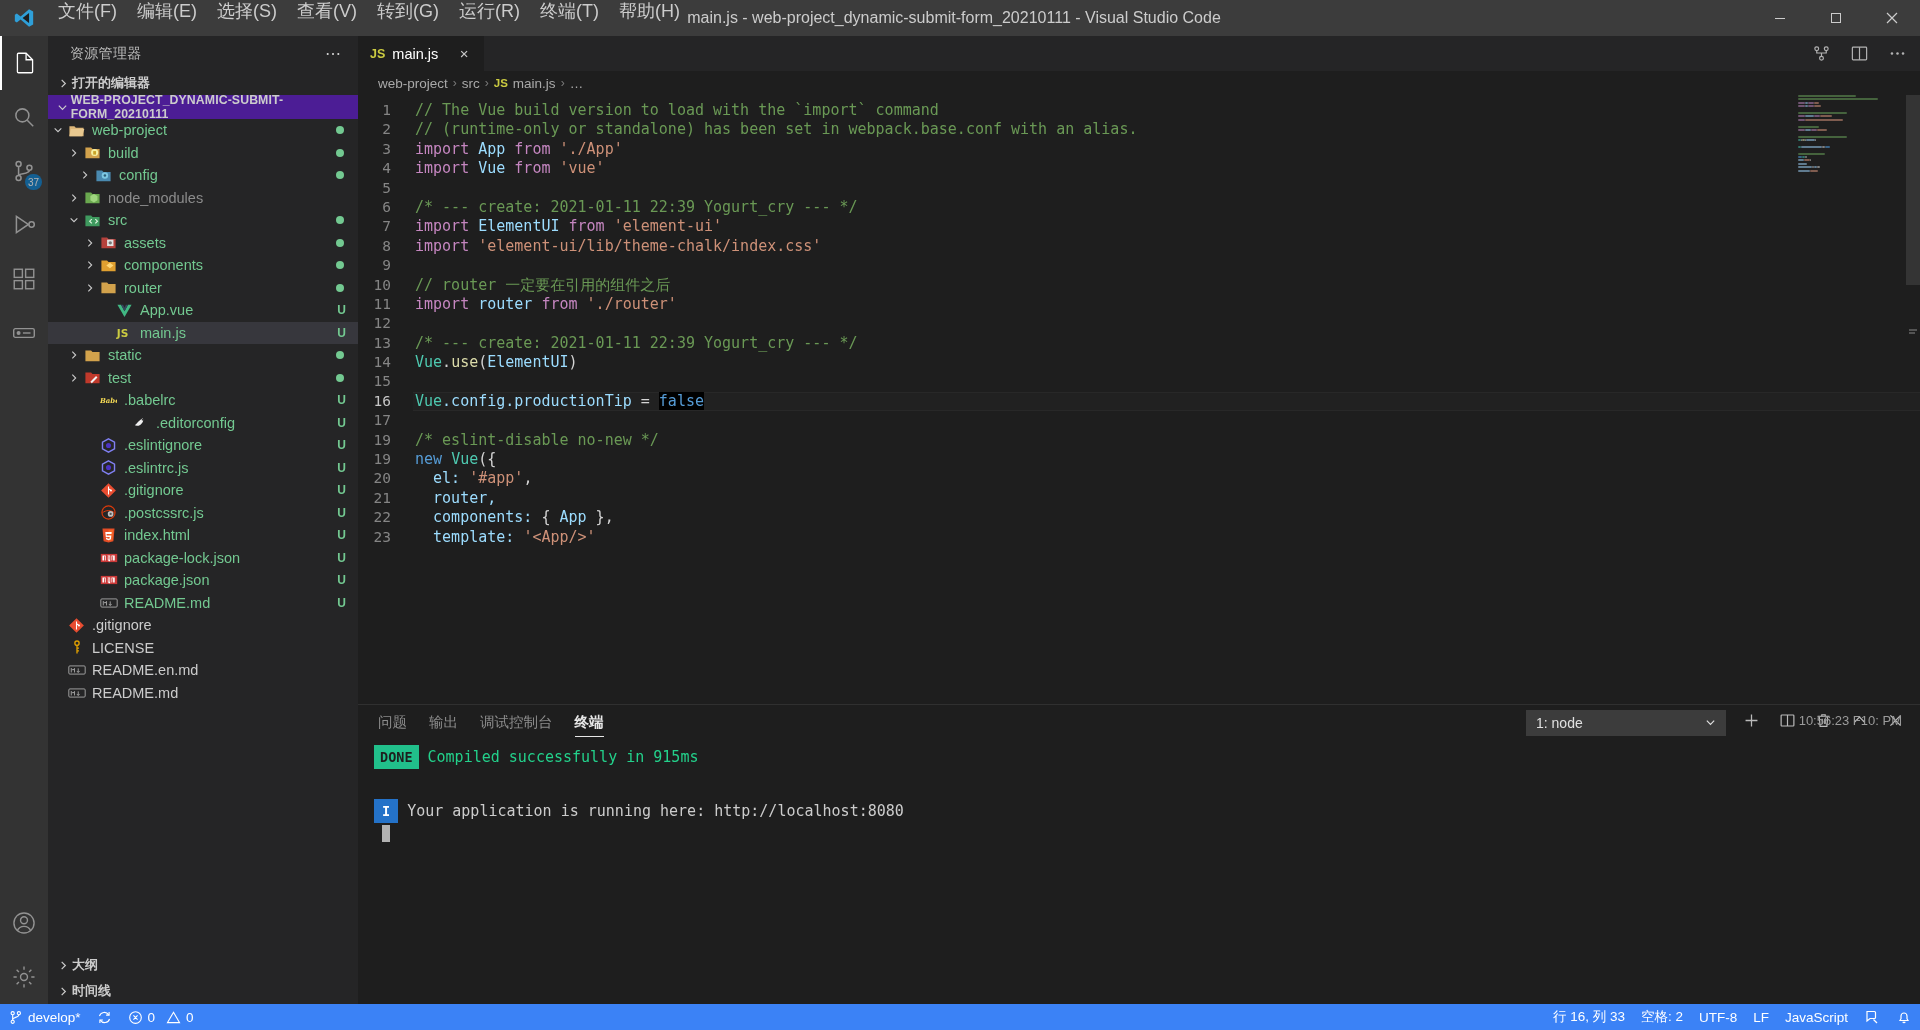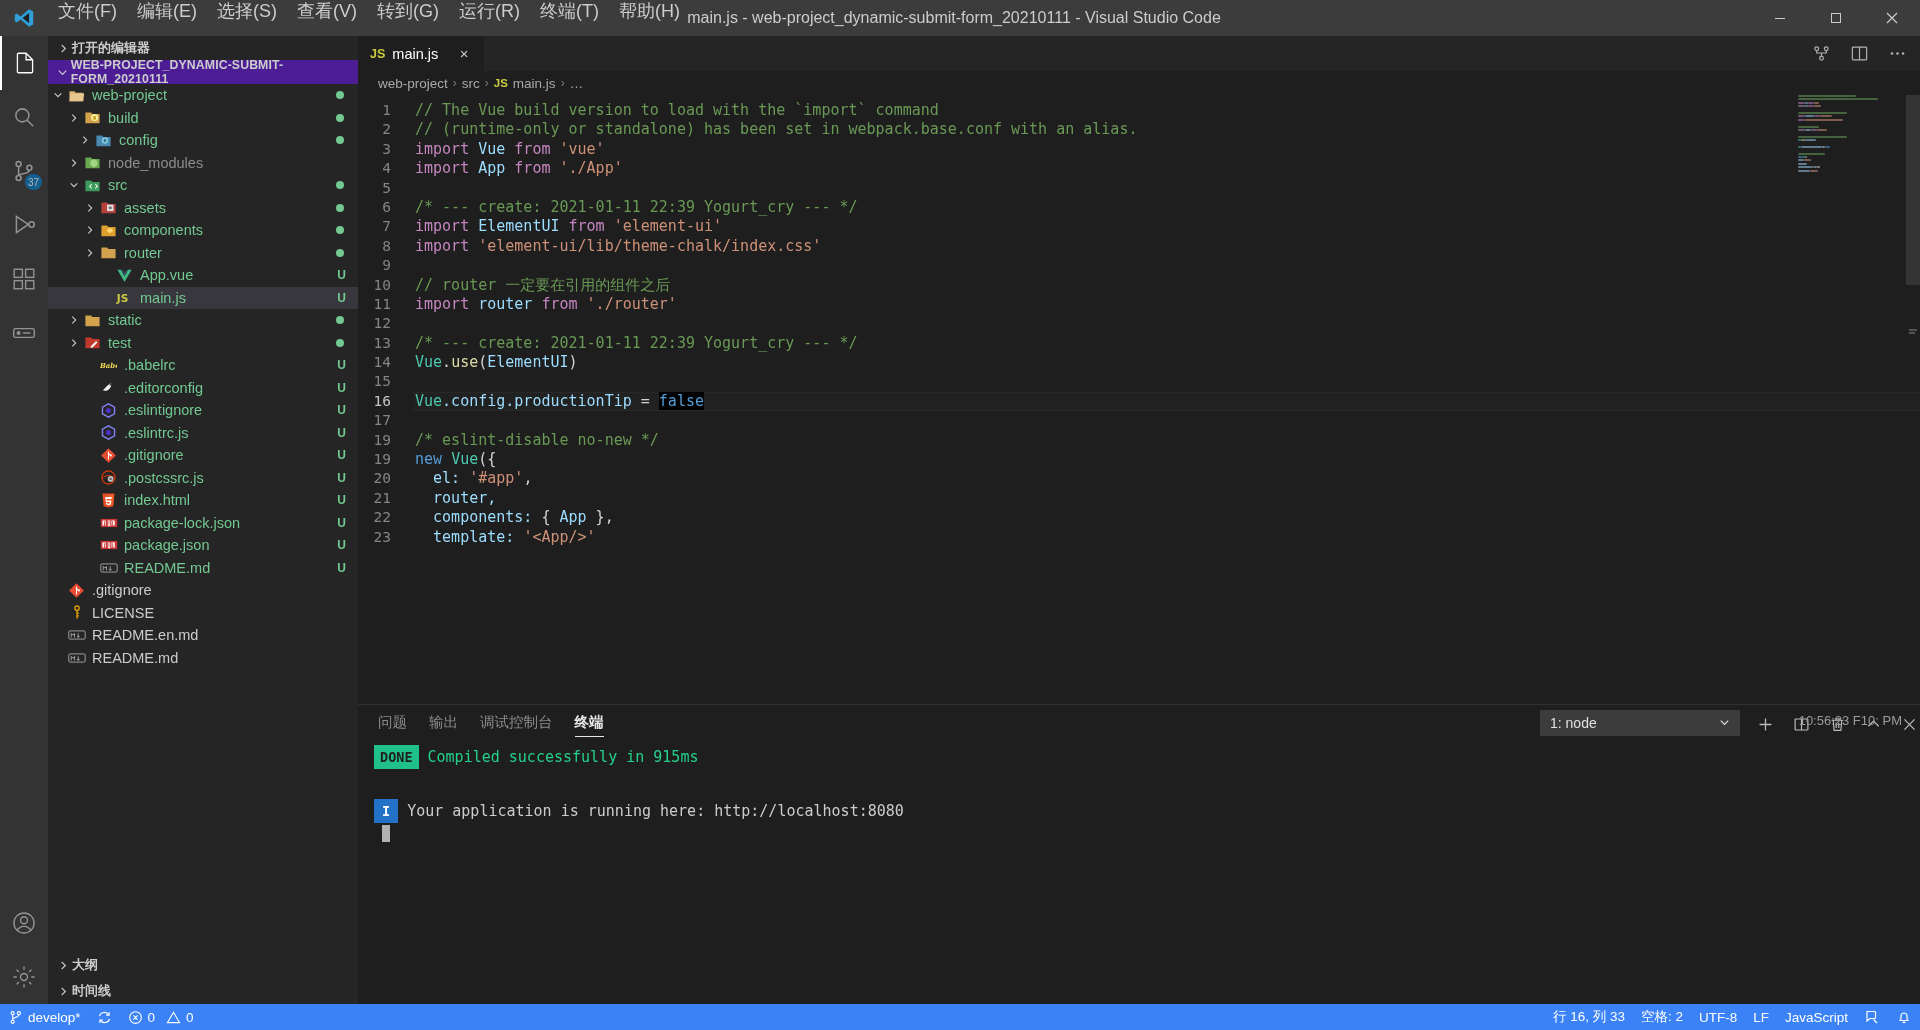--- a/index.html
+++ b/index.html
@@ -137,21 +137,21 @@
   .editor-deco { position: absolute; right: 2px; width: 10px; height: 10px; }
 
   
   .panel { height: 300px; flex: 0 0 300px; background: #1e1e1e; display: flex; flex-direction: column;
            border-top: 1px solid #303030; }
   .panel-header { height: 35px; flex: 0 0 35px; display: flex; align-items: center; padding-left: 20px; }
   .ptab { font-size: 14.5px; color: #8c8c8c; margin-right: 22px; cursor: pointer; position: relative;
           height: 35px; line-height: 35px; }
   .ptab.active { color: #e7e7e7; font-weight: bold; }
   .ptab.active::after { content:''; position: absolute; left: 0; right: 0; bottom: 3px; height: 1.5px; background: #e7e7e7; }
-  .panel-actions { margin-left: auto; display: flex; align-items: flex-end; gap: 14px; }
+  .panel-actions { margin-left: auto; display: flex; align-items: flex-start; gap: 14px; padding-right: 14px; }
   .term-select {
     background: #3c3c3c; color: #e0e0e0; font-size: 14px; height: 26px;
     min-width: 200px; display: flex; align-items: center; justify-content: space-between;
     padding: 0 9px; border: 1px solid #3c3c3c; cursor: pointer;
   }
   .pa-btn { width: 22px; height: 22px; display: flex; align-items: center; justify-content: center;
             color: #cccccc; opacity: .9; cursor: pointer; }
   .term-body { flex: 1 1 auto; padding: 6px 0 0 8px; font-family: "DejaVu Sans Mono", monospace;
                font-size: 15px; color: #cccccc; position: relative; }
   .term-row { height: 22px; line-height: 22px; display: flex; align-items: center; padding-left: 8px;}
@@ -271,20 +271,24 @@
       </div>
       <div class="act-icon">
         <svg width="26" height="26" viewBox="0 0 24 24" fill="none" stroke="#cccccc" stroke-width="1.3">
           <circle cx="12" cy="12" r="3.2"></circle>
           <path d="M12 2.3 v3 M12 18.7 v3 M2.3 12 h3 M18.7 12 h3 M5.2 5.2 l2.1 2.1 M16.7 16.7 l2.1 2.1 M18.8 5.2 l-2.1 2.1 M7.3 16.7 l-2.1 2.1"></path>
         </svg>
       </div>
     </div>
 
     <div class="sidebar">
+      <div class="sidebar-header">
+        <div class="sidebar-title">资源管理器</div>
+        <div class="sidebar-more">⋯</div>
+      </div>
 
       <div class="section-header">
         <span class="twisty">
           <svg width="11" height="11" viewBox="0 0 12 12">
               <path d="M4 2 L8 6 L4 10" stroke="#cccccc" stroke-width="1.3" fill="none"></path>
             </svg>
         </span>
         <span>打开的编辑器</span>
       </div>
 
@@ -472,21 +476,21 @@
           <div class="trow" style="padding-left: 34px;">
             <span class="tw"></span>
             <span class="ficon">
               <svg width="17" height="16" viewBox="0 0 22 16">
                 <text x="0" y="12" font-family="DejaVu Serif, serif" font-size="9" font-style="italic" font-weight="bold" fill="#f5da55">Babel</text>
               </svg>
             </span>
             <span class="fname mod">.babelrc</span>
             <span class="fbadge">U</span>
           </div>
-          <div class="trow" style="padding-left: 34px;">
+          <div class="trow" style="padding-left: 34px; margin-left: 32px;">
             <span class="tw"></span>
             <span class="ficon">
               <svg width="17" height="17" viewBox="0 0 24 24">
                 <path d="M4 16 c3-3 6-7 11-10 c2 3 0 7-3 9 c-3 2-6 2-8 1 Z" fill="#efefef"></path>
                 <circle cx="15" cy="8" r="1.3" fill="#333"></circle>
               </svg>
             </span>
             <span class="fname mod">.editorconfig</span>
             <span class="fbadge">U</span>
           </div>
@@ -711,22 +715,22 @@
             <div class="gline">19</div>
             <div class="gline">19</div>
             <div class="gline">20</div>
             <div class="gline">21</div>
             <div class="gline">22</div>
             <div class="gline">23</div>
           </div>
         <div class="codelines" id="codelines">
             <div class="cline"><span class="c-com">// The Vue build version to load with the `import` command</span></div>
             <div class="cline"><span class="c-com">// (runtime-only or standalone) has been set in webpack.base.conf with an alias.</span></div>
+            <div class="cline"><span class="c-kw">import </span><span class="c-id">App</span><span class="c-kw"> from </span><span class="c-str">'./App'</span></div>
             <div class="cline"><span class="c-kw">import </span><span class="c-id">Vue</span><span class="c-kw"> from </span><span class="c-str">'vue'</span></div>
-            <div class="cline"><span class="c-kw">import </span><span class="c-id">App</span><span class="c-kw"> from </span><span class="c-str">'./App'</span></div>
             <div class="cline">&nbsp;</div>
             <div class="cline"><span class="c-com">/* --- create: 2021-01-11 22:39 Yogurt_cry --- */</span></div>
             <div class="cline"><span class="c-kw">import </span><span class="c-id">ElementUI</span><span class="c-kw"> from </span><span class="c-str">'element-ui'</span></div>
             <div class="cline"><span class="c-kw">import </span><span class="c-str">'element-ui/lib/theme-chalk/index.css'</span></div>
             <div class="cline">&nbsp;</div>
             <div class="cline"><span class="c-com">// router 一定要在引用的组件之后</span></div>
             <div class="cline"><span class="c-kw">import </span><span class="c-id">router</span><span class="c-kw"> from </span><span class="c-str">'./router'</span></div>
             <div class="cline">&nbsp;</div>
             <div class="cline"><span class="c-com">/* --- create: 2021-01-11 22:39 Yogurt_cry --- */</span></div>
             <div class="cline"><span class="c-var">Vue</span><span class="c-pl">.</span><span class="c-fn">use</span><span class="c-pl">(</span><span class="c-id">ElementUI</span><span class="c-pl">)</span></div>

